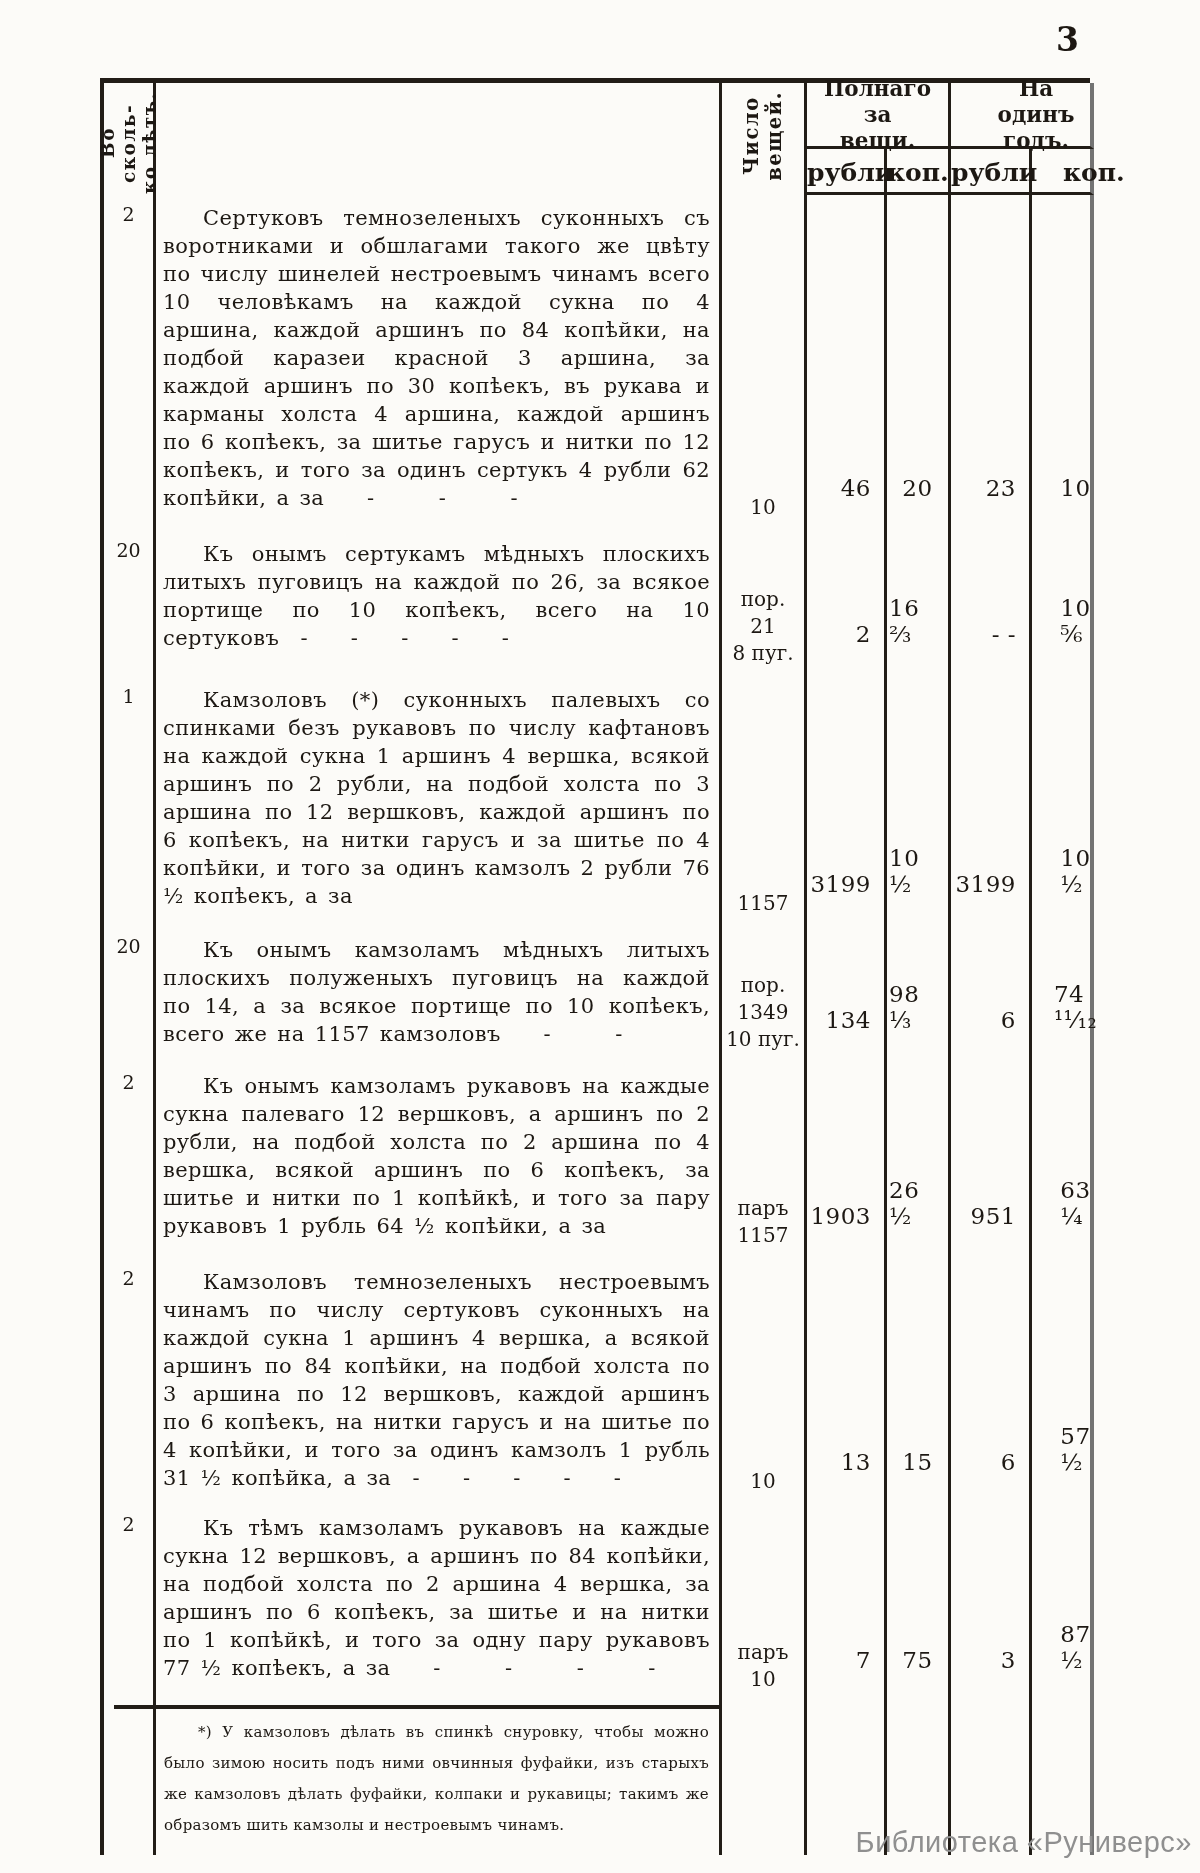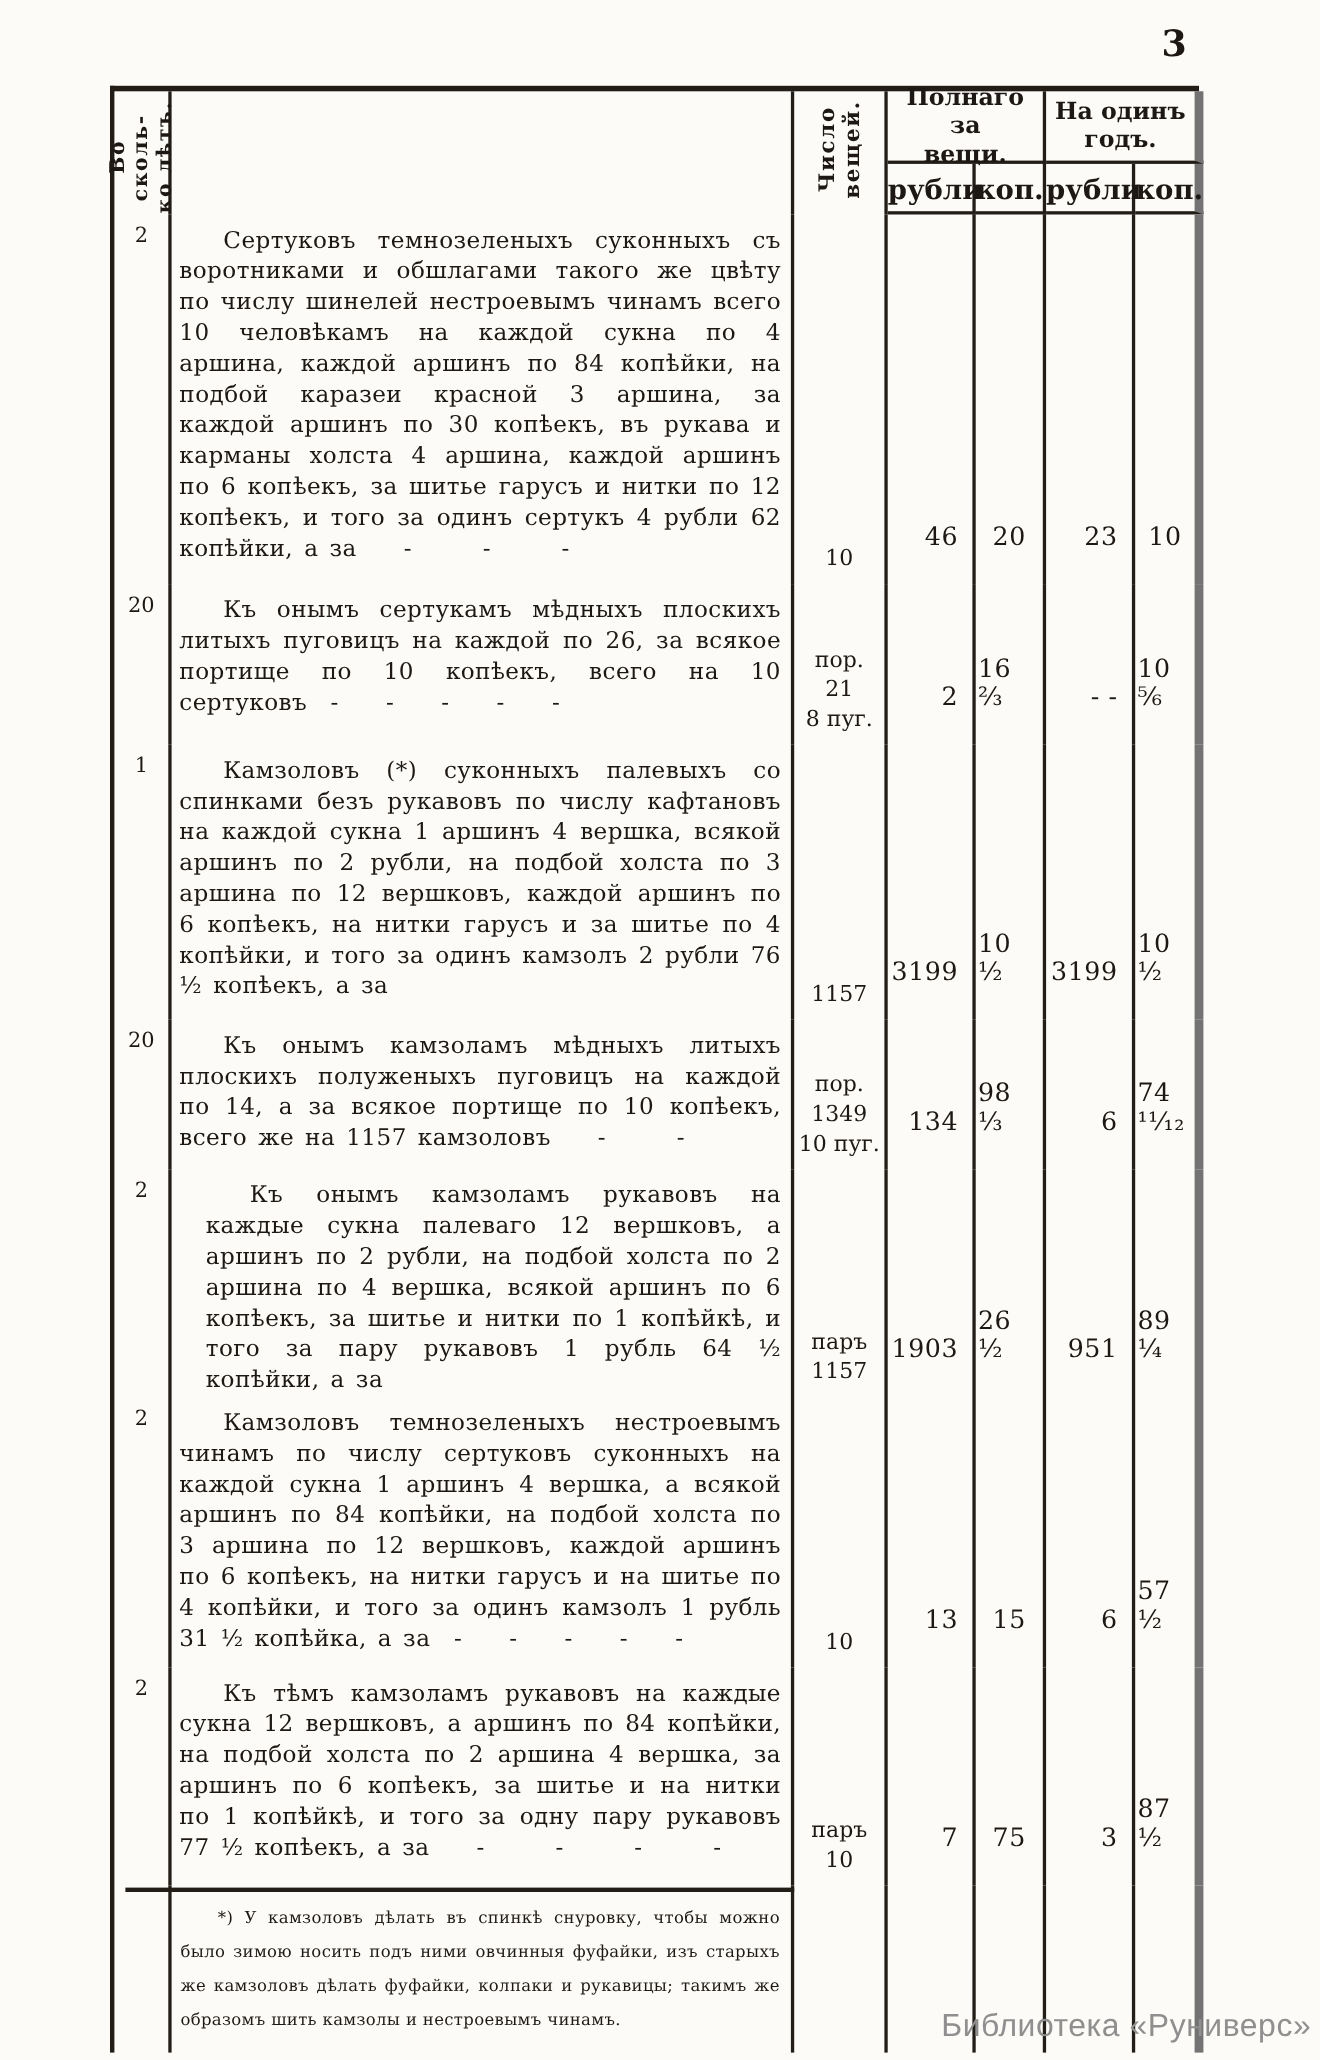--- a/index.html
+++ b/index.html
@@ -14,21 +14,21 @@
     font-size:33px; font-weight:bold; letter-spacing:1px;
   }
   .table {
     position:absolute; left:100px; top:78px; width:990px;
     display:grid;
     grid-template-columns:52px 566px 85px 80px 64px 81px 62px;
     grid-template-rows:66px 46px;
     border-top:5px solid #221d17; border-left:4px solid #221d17;
   }
   .cell { border-right:3px solid #221d17; }
-  .cell.last { border-right:8px solid #737373; }
+  .cell.last { border-right:4px solid #737373;padding-left:31px; }
 
   
   .h-span { grid-row:1/3; display:flex; justify-content:center; align-items:flex-start; padding-top:8px; }
   .vert {
     writing-mode:vertical-rl; transform:rotate(180deg);
     white-space:pre-line; text-align:center;
     font-size:18.5px; line-height:21px; font-weight:bold; letter-spacing:1.5px;
   }
   .h-count .vert { font-size:19.5px; line-height:23px; }
   .h-group {
@@ -45,21 +45,21 @@
   }
 
   
   .c-years { font-size:19px; text-align:center; padding-top:8px; }
   .c-desc {
     font-size:21px; line-height:28px; text-align:justify;
     letter-spacing:.4px; word-spacing:3px;
     padding:9px 9px 2px 7px; text-indent:40px;
   }
   .e0{min-height:336px;} .e1{min-height:146px;} .e2{min-height:250px;}
-  .e3{min-height:136px;} .e4{min-height:196px;margin-left:24px;} .e5{min-height:246px;} .e6{min-height:198px;}
+  .e3{min-height:136px;} .e4{min-height:196px;} .e5{min-height:246px;} .e6{min-height:198px;}
   .c-count {
     display:flex; align-items:flex-end; justify-content:center;
     text-align:center; white-space:pre-line;
     font-size:20px; line-height:27px; padding-bottom:10px;
   }
   .c-num {
     display:flex; align-items:flex-end; justify-content:flex-end;
     font-size:23px; padding:0 13px 30px 0; letter-spacing:.5px;
   }
   .c-kop { justify-content:center; padding:0 2px 30px 2px; }
@@ -140,21 +140,21 @@
     <div class="cell c-num">6</div>
     <div class="cell c-num c-kop last">74 ¹¹⁄₁₂</div>
 
     <div class="cell c-years">2</div>
     <div class="cell c-desc e4">Къ онымъ камзоламъ рукавовъ на каждые сукна палеваго 12 вершковъ, а аршинъ по 2 рубли, на подбой холста по 2 аршина по 4 вершка, всякой аршинъ по 6 копѣекъ, за шитье и нитки по 1 копѣйкѣ, и того за пару рукавовъ 1 рубль 64 ½ копѣйки, а за</div>
     <div class="cell c-count">паръ
 1157</div>
     <div class="cell c-num">1903</div>
     <div class="cell c-num c-kop">26 ½</div>
     <div class="cell c-num">951</div>
-    <div class="cell c-num c-kop last">89 ¼</div>
+    <div class="cell c-num c-kop last">63 ¼</div>
 
     <div class="cell c-years">2</div>
     <div class="cell c-desc e5">Камзоловъ темнозеленыхъ нестроевымъ чинамъ по числу сертуковъ суконныхъ на каждой сукна 1 аршинъ 4 вершка, а всякой аршинъ по 84 копѣйки, на подбой холста по 3 аршина по 12 вершковъ, каждой аршинъ по 6 копѣекъ, на нитки гарусъ и на шитье по 4 копѣйки, и того за одинъ камзолъ 1 рубль 31 ½ копѣйка, а за -  -  -  -  -</div>
     <div class="cell c-count">10</div>
     <div class="cell c-num">13</div>
     <div class="cell c-num c-kop">15</div>
     <div class="cell c-num">6</div>
     <div class="cell c-num c-kop last">57 ½</div>
 
     <div class="cell c-years">2</div>

